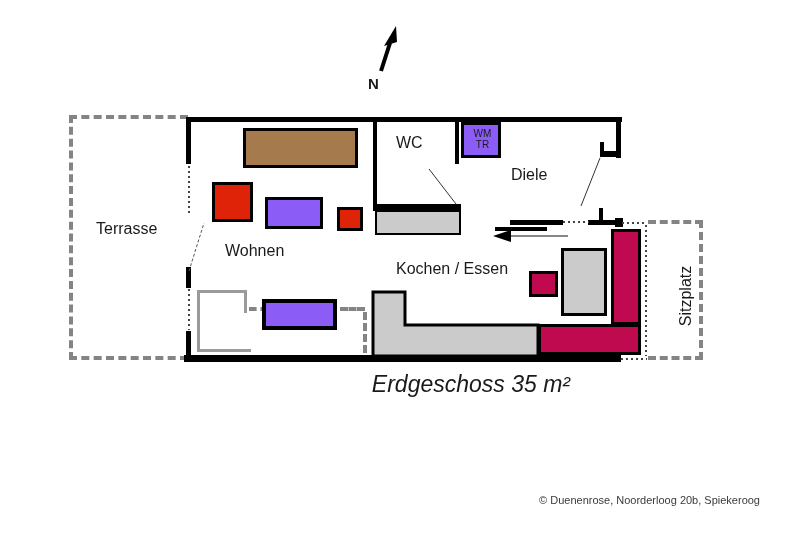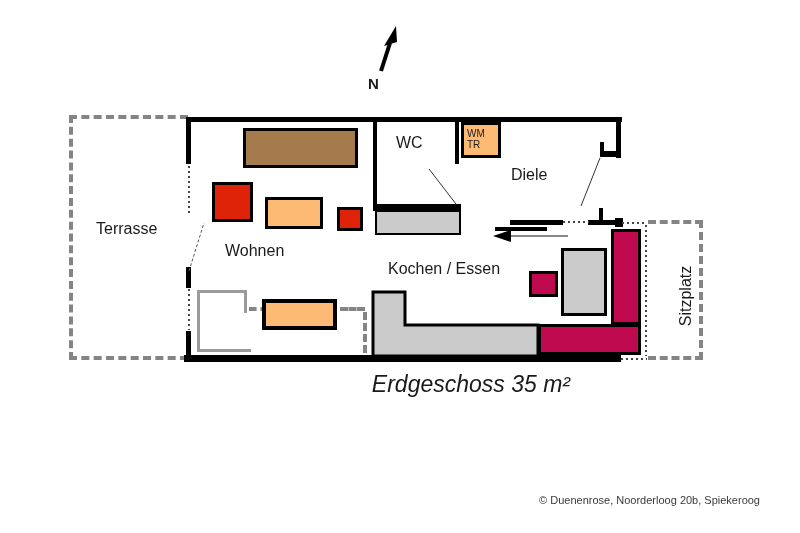--- a/index.html
+++ b/index.html
@@ -8,21 +8,21 @@
     font-family:"Liberation Sans", sans-serif;color:#1a1a1a;
   }
   .wall{position:absolute;background:#000;}
   .furn{position:absolute;box-sizing:border-box;border:3px solid #000;}
   .lbl{position:absolute;font-size:16px;color:#1a1a1a;white-space:nowrap;line-height:1.1;}
   .dash{position:absolute;box-sizing:border-box;}
   .gray{background:#CBCBCB;}
   .red{background:#DF2309;}
   .crimson{background:#C00A50;}
   .brown{background:#A57A4C;}
-  .white{background:#fdba74;}
+  .white{background:#8b5cf6;text-align:center;}
   .stair{position:absolute;background:#9A9A9A;}
   #title{font-style:italic;font-size:23px;}
   #copyright{font-size:11px;color:#3a3a3a;}
   #wm-box{font-size:10px;line-height:11px;padding:3px 0 0 3px;border-width:3px;}
   svg{position:absolute;left:0;top:0;pointer-events:none;}
 </style>
 </head>
 <body>
 
 <div id="canvas">
@@ -97,20 +97,20 @@
   <div class="furn white" style="left:262px;top:299px;width:75px;height:31px;border-width:4px;"></div>
   <div class="dash" style="left:340px;top:307px;width:25px;height:4px;border-top:4px dashed #848484;"></div>
   <div class="dash" style="left:363px;top:312px;width:4px;height:41px;border-left:4px dashed #848484;"></div>
 
   <div class="lbl" style="left:368px;top:76px;font-weight:bold;font-size:15px;">N</div>
 
   <div class="lbl" style="left:96px;top:220px;">Terrasse</div>
   <div class="lbl" style="left:225px;top:242px;">Wohnen</div>
   <div class="lbl" style="left:396px;top:134px;">WC</div>
   <div class="lbl" style="left:511px;top:166px;">Diele</div>
-  <div class="lbl" style="left:388px;top:260px;">Kochen / Essen</div>
+  <div class="lbl" style="left:396px;top:260px;">Kochen / Essen</div>
   <div class="lbl" style="left:637px;top:286px;width:100px;height:20px;text-align:center;transform:rotate(-90deg);">Sitzplatz</div>
 
   <div class="lbl" id="title" style="left:250px;top:372px;width:320px;text-align:right;">Erdgeschoss 35 m²</div>
 
   <div class="lbl" id="copyright" style="left:470px;top:494px;width:290px;text-align:right;">© Duenenrose, Noorderloog 20b, Spiekeroog</div>
 
 </div>
 
 </body></html>

